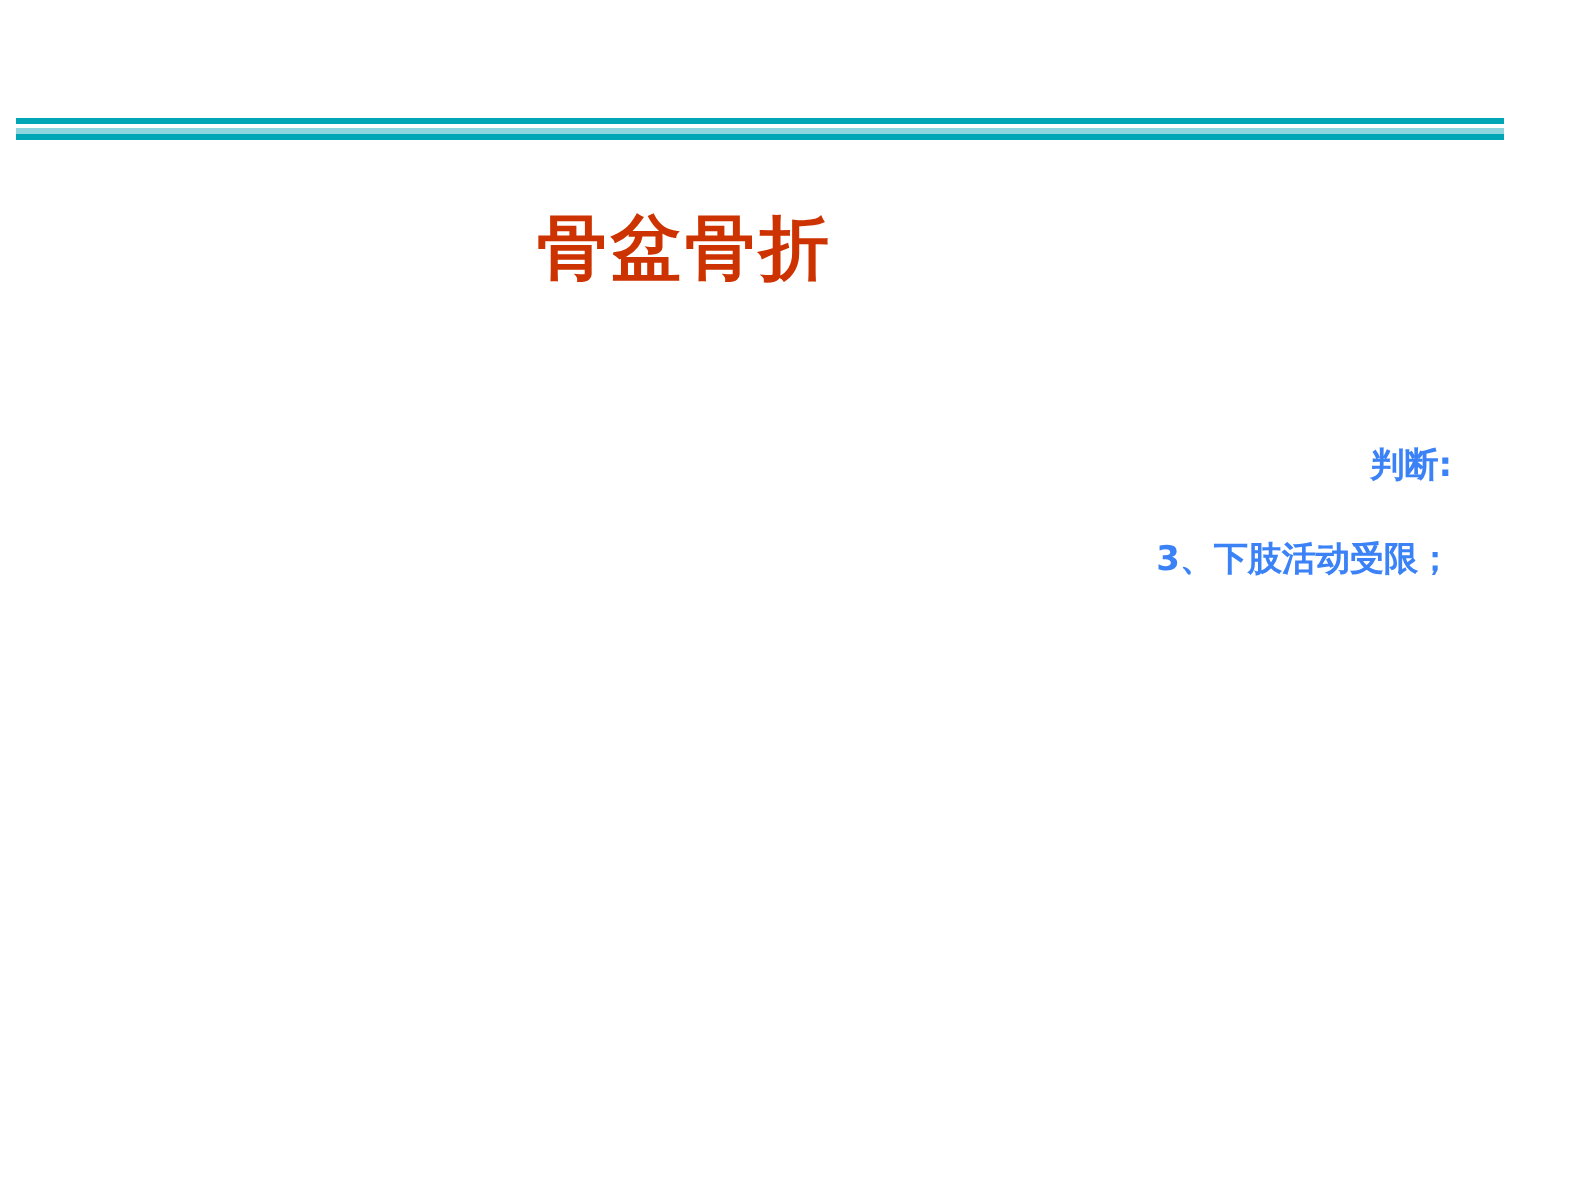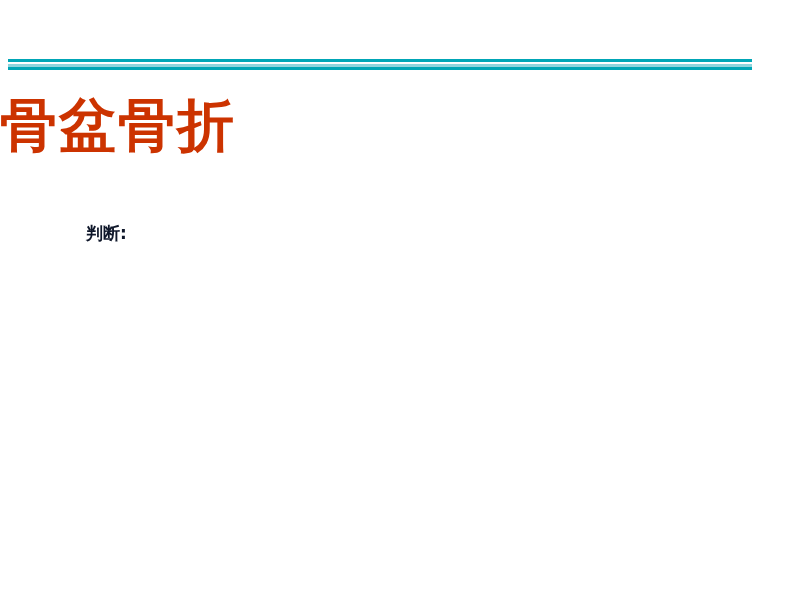--- a/index.html
+++ b/index.html
@@ -55,43 +55,44 @@
     height: 3px;
     background: #00a6b6;
   }
 
   
   .title {
     position: absolute;
     left: 0;
     top: 97px;
     width: 685px;
-    text-align: left;
-    font-size: 57px;
+    text-align: center;
+    font-size: 35px;
     line-height: 56px;
     font-weight: bold;
     color: #cc3300;
     letter-spacing: 2px;
     white-space: nowrap;
   }
 
   
   .body-block {
     position: absolute;
     left: 86px;
     top: 222px;
     width: 640px;
   }
   .body-line {
     font-size: 17px;
     line-height: 22px;
     font-weight: bold;
-    color: #0f172a;
+    color: #3b82f6;
     margin: 0 0 25px 0;
     white-space: nowrap;
+    text-align: right;
   }
   .body-line:last-child {
     margin-bottom: 0;
   }
 </style>
 </head>
 <body>
 
 <div class="slide">
 
@@ -99,15 +100,16 @@
     <div class="rule rule-thick"></div>
     <div class="rule rule-gap"></div>
     <div class="rule rule-pale"></div>
     <div class="rule rule-thin"></div>
   </div>
 
   <div class="title">骨盆骨折</div>
 
   <div class="body-block">
     <p class="body-line">判断:</p>
+    <p class="body-line">3、下肢活动受限；</p>
   </div>
 
 </div>
 
 </body></html>

